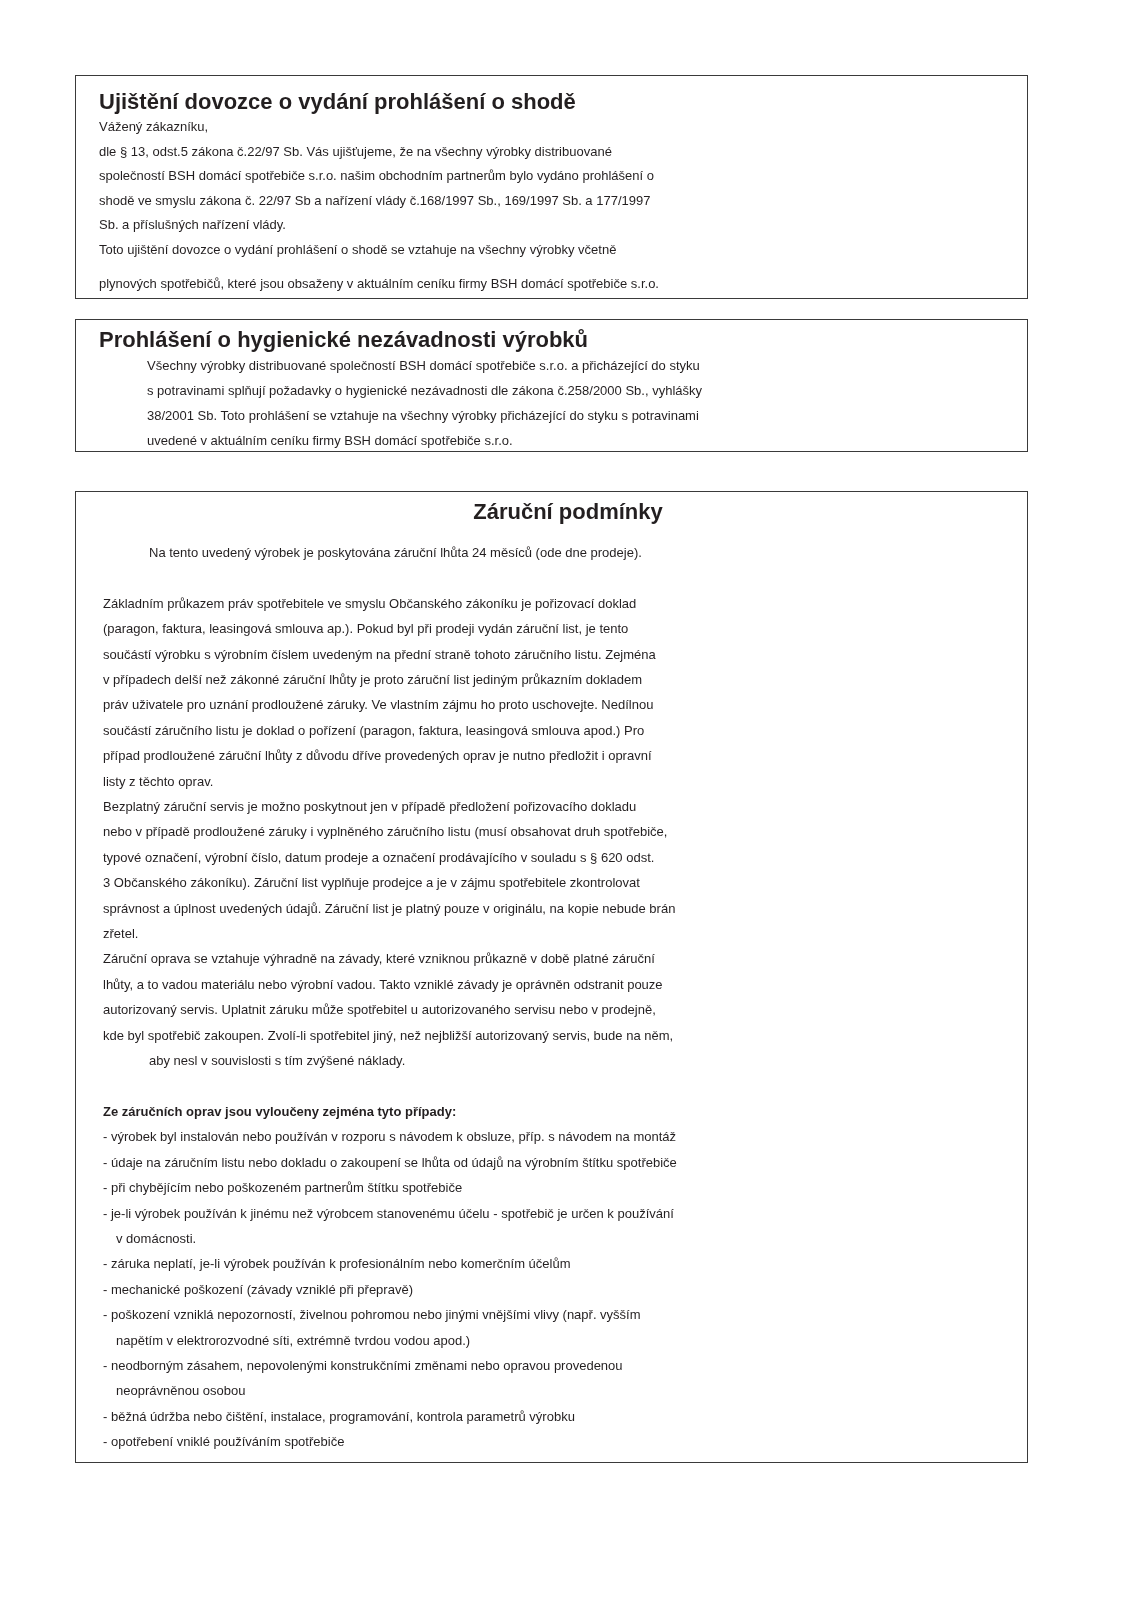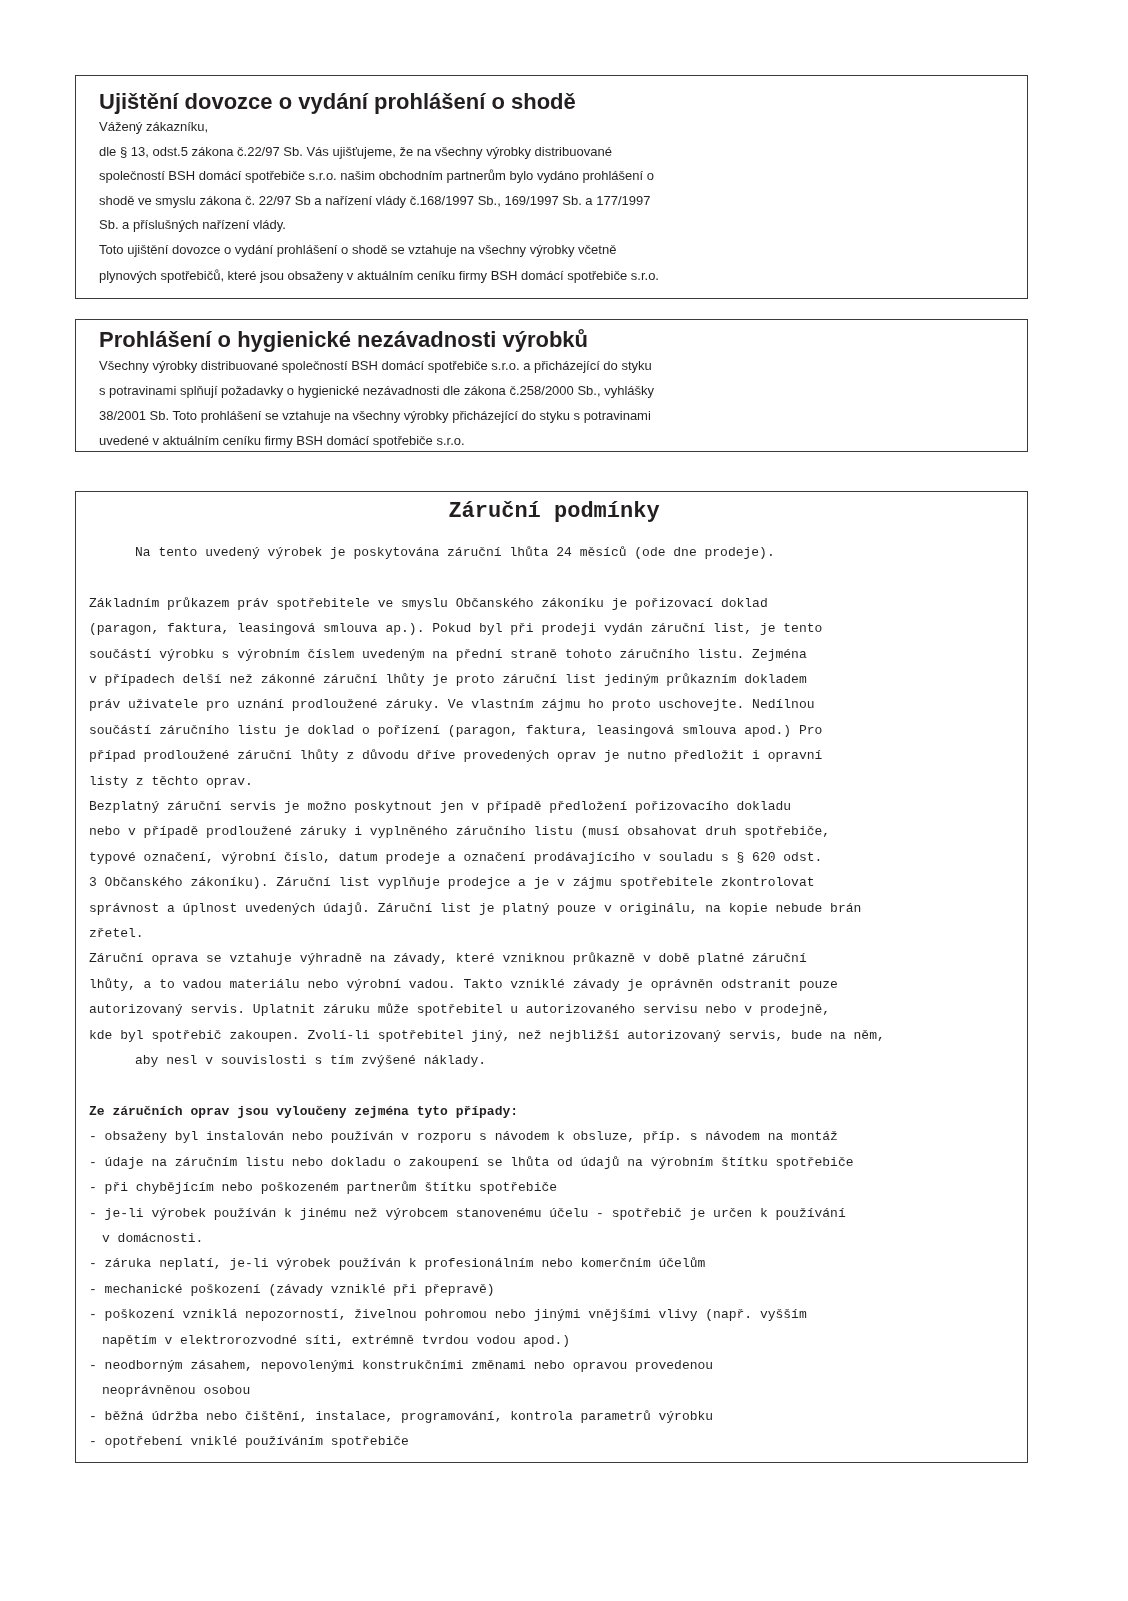--- a/index.html
+++ b/index.html
@@ -34,26 +34,26 @@
       margin: 0;
     }
     .box-text {
       font-size: 13px;
       line-height: 25.4px;
       margin: 0;
       white-space: nowrap;
     }
     #box1 .inner { position: absolute; left: 23px; top: 13px; }
     #box1 .box-text { line-height: 24.5px; }
-    #box1 .line-last { margin-top: 2px; }
+    #box1 .line-last { margin-top: 10px; }
 
     #box2 .inner { position: absolute; left: 23px; top: 7px; }
-    #box2 .box-text { line-height: 25px; }
+    #box2 .box-text { line-height: 25px; margin-left: 48px; }
 
-    #box3 .inner { position: absolute; left: 13px; top: 5px; width: 930px; font-family: Liberation Mono, monospace; }
+    #box3 .inner { position: absolute; left: 27px; top: 5px; width: 930px; }
     #box3 .center-title {
       text-align: center;
       font-weight: bold;
       font-size: 22px;
       line-height: 30px;
       margin: 0 0 13px 0;
     }
     #box3 .para { margin-bottom: 25.4px; margin-left: 46px; }
     #box3 .bold-head { font-weight: bold; }
     .indent { padding-left: 13px; }
@@ -106,21 +106,21 @@
       <p class="box-text">zřetel.</p>
       <p class="box-text">Záruční oprava se vztahuje výhradně na závady, které vzniknou průkazně v době platné záruční</p>
       <p class="box-text">lhůty, a to vadou materiálu nebo výrobní vadou. Takto vzniklé závady je oprávněn odstranit pouze</p>
       <p class="box-text">autorizovaný servis. Uplatnit záruku může spotřebitel u autorizovaného servisu nebo v prodejně,</p>
       <p class="box-text">kde byl spotřebič zakoupen. Zvolí-li spotřebitel jiný, než nejbližší autorizovaný servis, bude na něm,</p>
       <p class="box-text para">aby nesl v souvislosti s tím zvýšené náklady.</p>
     </div>
 
     <p class="box-text bold-head">Ze záručních oprav jsou vyloučeny zejména tyto případy:</p>
     <div>
-      <p class="box-text">- obsaženy byl instalován nebo používán v rozporu s návodem k obsluze, příp. s návodem na montáž</p>
+      <p class="box-text">- výrobek byl instalován nebo používán v rozporu s návodem k obsluze, příp. s návodem na montáž</p>
       <p class="box-text">- údaje na záručním listu nebo dokladu o zakoupení se lhůta od údajů na výrobním štítku spotřebiče</p>
       <p class="box-text">- při chybějícím nebo poškozeném partnerům štítku spotřebiče</p>
       <p class="box-text">- je-li výrobek používán k jinému než výrobcem stanovenému účelu - spotřebič je určen k používání</p>
       <p class="box-text indent">v domácnosti.</p>
       <p class="box-text">- záruka neplatí, je-li výrobek používán k profesionálním nebo komerčním účelům</p>
       <p class="box-text">- mechanické poškození (závady vzniklé při přepravě)</p>
       <p class="box-text">- poškození vzniklá nepozorností, živelnou pohromou nebo jinými vnějšími vlivy (např. vyšším</p>
       <p class="box-text indent">napětím v elektrorozvodné síti, extrémně tvrdou vodou apod.)</p>
       <p class="box-text">- neodborným zásahem, nepovolenými konstrukčními změnami nebo opravou provedenou</p>
       <p class="box-text indent">neoprávněnou osobou</p>

